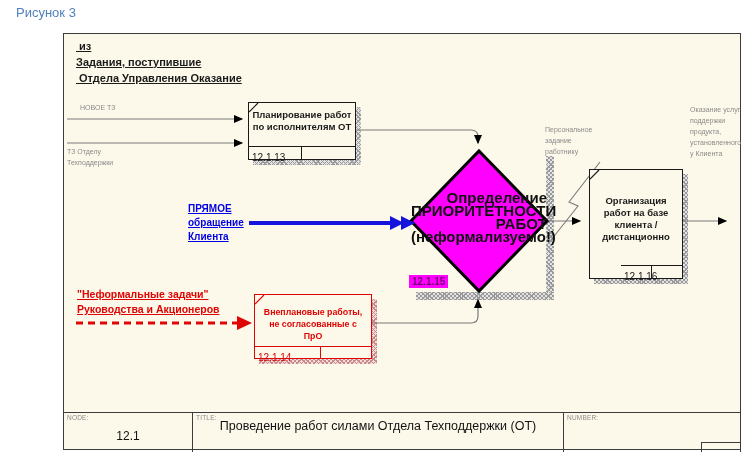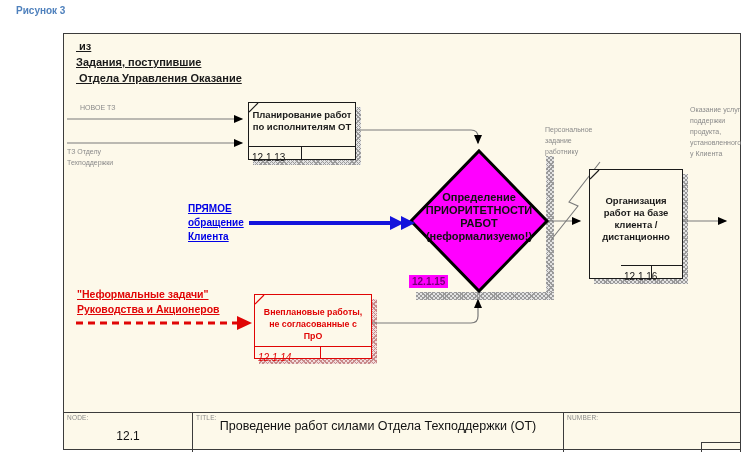--- a/index.html
+++ b/index.html
@@ -1,19 +1,19 @@
 <!DOCTYPE html>
 <html><head>
 <meta charset="utf-8">
 <style>
   html,body{margin:0;padding:0;background:#fff;}
   body{font-family:"Liberation Sans",sans-serif;}
   #stage{position:relative;width:756px;height:462px;background:#fff;overflow:hidden;}
 
-  .caption{position:absolute;left:8px;top:5px;font-size:10px;font-weight:bold;color:#4f81bd;padding-left:8px;}
+  .caption{position:absolute;left:8px;top:5px;font-size:13px;font-weight:normal;color:#4f81bd;padding-left:8px;}
 
   .frame{position:absolute;left:63px;top:33px;width:678px;height:417px;
          border:1.5px solid #3c3c3c;background:#fdf9ea;box-sizing:border-box;}
   .frame *{box-sizing:border-box;}
 
   .abs{position:absolute;}
 
   .heading{left:12px;top:4px;font-size:11px;font-weight:bold;color:#1a1a1a;line-height:16px;z-index:3;}
   .heading div{text-decoration:underline;white-space:pre;}
 
@@ -36,25 +36,25 @@
   svg.wires{position:absolute;left:0;top:0;width:678px;height:417px;z-index:2;}
 
   .pbox{position:absolute;background:#fdf9ea;border:1.6px solid #1a1a1a;z-index:3;}
   .pbox .fold{position:absolute;left:0;top:0;}
   .pbox-title{font-weight:bold;color:#1a1a1a;text-align:center;line-height:12px;}
   .pbox-row{position:absolute;left:0;right:0;bottom:0;border-top:1.4px solid #1a1a1a;display:flex;}
   .pbox-node{font-size:10px;color:#1a1a1a;padding:1px 0 0 3px;}
   .cell-l{border-right:1.4px solid #1a1a1a;height:100%;}
   .pbox.redbox{border-color:#e00505;}
   .pbox.redbox .pbox-title{color:#e00505;}
-  .pbox.redbox .pbox-row{border-top-color:#e00505;font-style:italic;}
+  .pbox.redbox .pbox-row{border-top-color:#e00505;}
   .pbox.redbox .cell-l{border-right-color:#e00505;}
   .pbox.redbox .pbox-node{color:#e00505;}
 
-  .diamond-text{left:347px;top:157px;width:136px;text-align:center;font-size:11px;font-weight:bold;
+  .diamond-text{left:347px;top:157px;width:136px;text-align:right;font-size:15px;font-weight:bold;
                 color:#111;line-height:13px;z-index:3;}
   .badge{left:345px;top:241px;background:#ff00ff;color:#750075;font-size:10px;font-weight:bold;
          padding:1px 3px;z-index:3;}
 
   .footer-bar{position:absolute;left:0;right:0;top:378px;height:39px;border-top:1.5px solid #3c3c3c;z-index:4;}
   .fcell{position:absolute;top:0;height:39px;}
   .fcell-label{position:absolute;left:3px;top:1px;font-size:6.5px;color:#8a8a8a;letter-spacing:.2px;}
   .node-cell{left:0;width:129px;border-right:1.5px solid #3c3c3c;}
   .title-cell{left:129px;width:371px;border-right:1.5px solid #3c3c3c;}
   .number-cell{left:500px;width:178px;}

